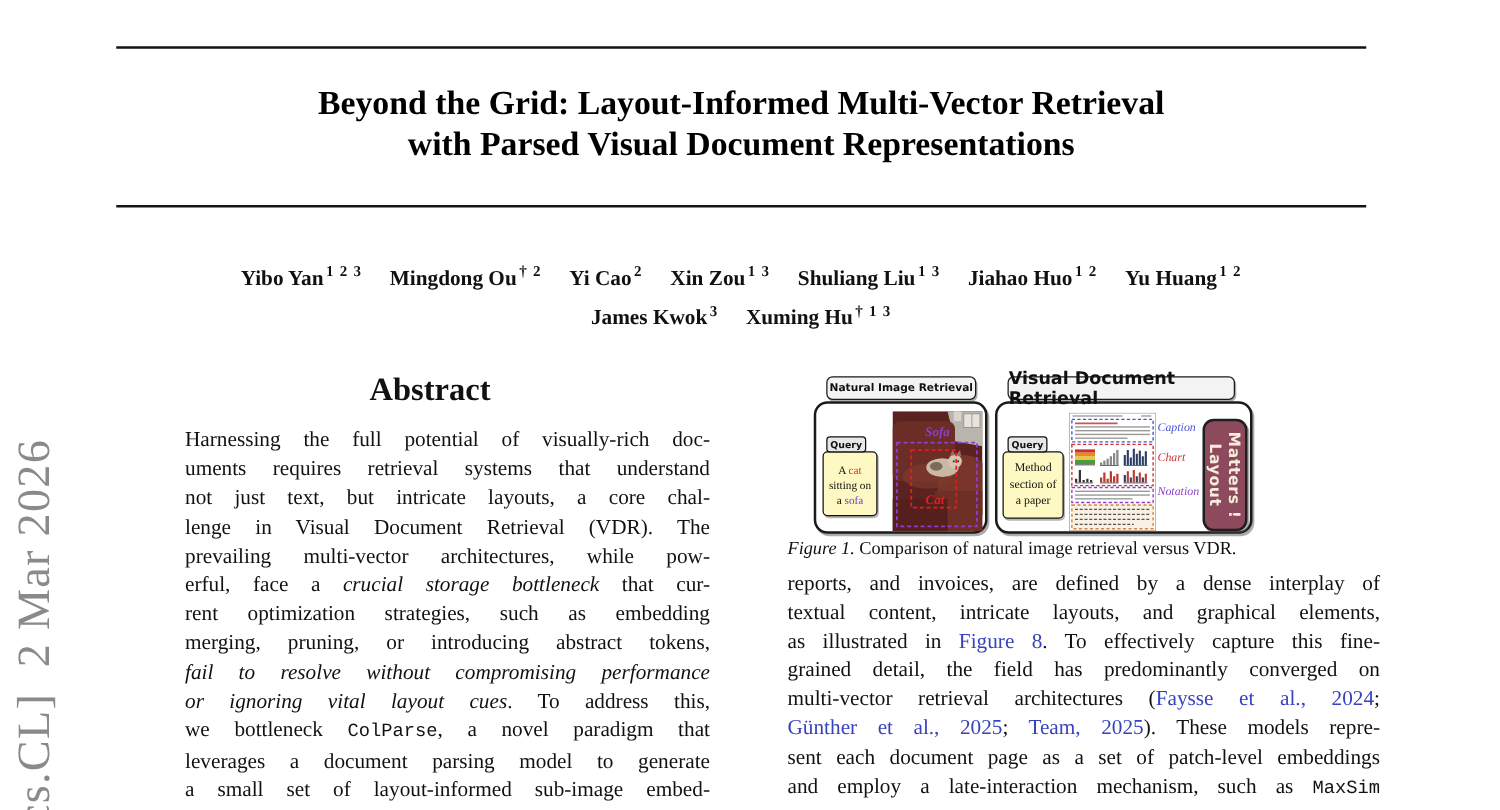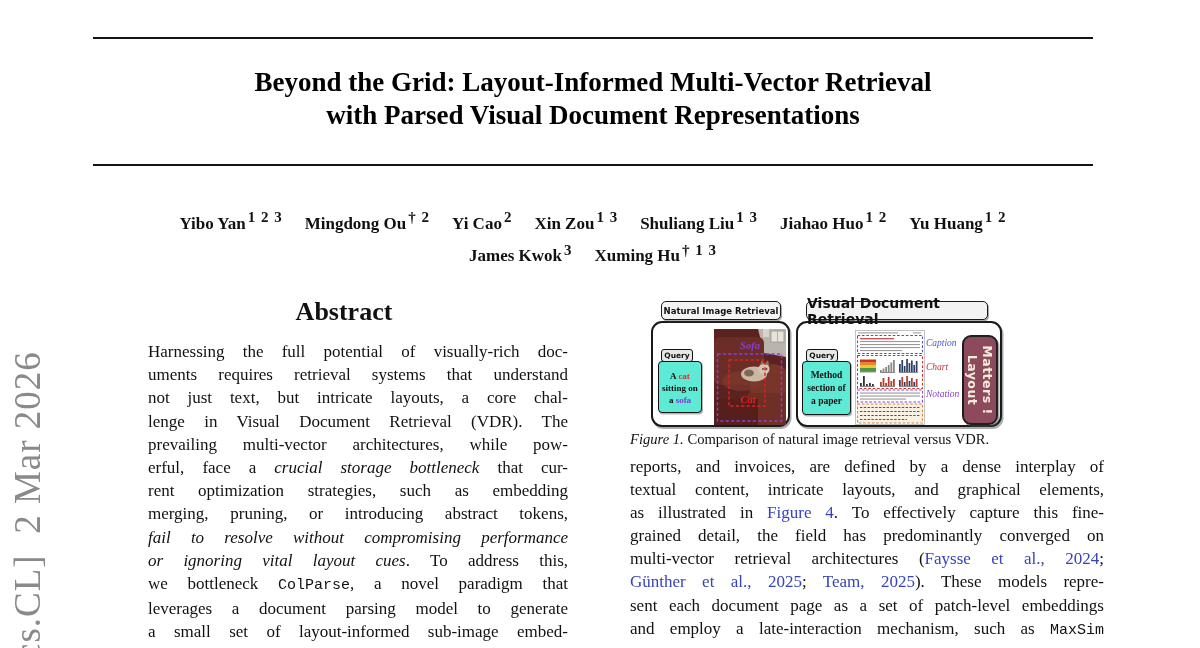--- a/index.html
+++ b/index.html
@@ -13,21 +13,21 @@
 
   .title {
     position:absolute; left:93px; top:66px; width:1000px; margin:0;
     text-align:center; font-size:27px; font-weight:bold; line-height:33px; color:#000;
   }
   .authors {
     position:absolute; left:93px; top:204px; width:1000px;
     text-align:center; font-size:17px; font-weight:bold; line-height:27px;
   }
   .author { margin:0 11px; white-space:nowrap; }
-  .author sup { font-size:15px; font-weight:bold; letter-spacing:1px; margin-left:2px;margin-top:16px; }
+  .author sup { font-size:12px; font-weight:bold; letter-spacing:1px; margin-left:2px;margin-top:16px; }
 
   .watermark {
     position:absolute; left:6px; top:660px; width:700px;
     transform-origin:0 0; transform:rotate(-90deg);
     font-size:37px; color:#8a8a8a; white-space:pre; letter-spacing:1px;
   }
 
   .col-left { position:absolute; left:148px; top:290px; width:420px; }
   .abstract-heading {
     margin:10px 28px 0 0; text-align:center;
@@ -66,23 +66,23 @@
   .header-b { left:176px; width:182px; font-size:14px; }
 
   .qtab {
     position:absolute; left:8px; top:26px; width:32px; height:13px; z-index:2;
     box-sizing:border-box; background:#e7e7e7; border:1.3px solid #111; border-radius:3px;
     display:flex; align-items:center; justify-content:center;
     font-family:"DejaVu Sans", sans-serif; font-weight:bold; font-size:7.5px;
   }
   .qcard {
     position:absolute; top:38px; box-sizing:border-box;
-    background:#5eead4; border:1.4px solid #111; border-radius:4px;
+    background:#fef9c3; border:1.4px solid #111; border-radius:4px;
     box-shadow:1px 1.5px 0 rgba(70,70,70,.4);
-    font-weight:bold; text-align:center;
+    font-weight:normal; text-align:center;
   }
   .qcard-a { left:5px; width:44px; height:52px; padding-top:8px; font-size:9px; line-height:12px; }
   .qcard-b { left:4px; width:49px; height:54px; padding-top:7px; font-size:9.5px; line-height:13px; }
   .qcard .tline { text-align:center; }
 
   .photo { position:absolute; left:61px; top:6px; }
   .ph-label { font-family:"Liberation Serif", serif; font-style:italic; font-weight:bold; }
 
   .docpage { position:absolute; left:57px; top:7px; }
   .rlabel {
@@ -293,21 +293,21 @@
     </div>
 
     <div class="fig-caption">
       <span class="cap-label">Figure 1.</span>
       <span>Comparison of natural image retrieval versus VDR.</span>
     </div>
 
     <div class="body-text">
         <div class="tline just"><span>reports, and invoices, are defined by a dense interplay of</span></div>
         <div class="tline just"><span>textual content, intricate layouts, and graphical elements,</span></div>
-        <div class="tline just"><span>as illustrated in </span><span class="seg-link">Figure 4</span><span>. To effectively capture this fine-</span></div>
+        <div class="tline just"><span>as illustrated in </span><span class="seg-link">Figure 8</span><span>. To effectively capture this fine-</span></div>
         <div class="tline just"><span>grained detail, the field has predominantly converged on</span></div>
         <div class="tline just"><span>multi-vector retrieval architectures (</span><span class="seg-link">Faysse et al., 2024</span><span>;</span></div>
         <div class="tline just"><span class="seg-link">Günther et al., 2025</span><span>; </span><span class="seg-link">Team, 2025</span><span>). These models repre-</span></div>
         <div class="tline just"><span>sent each document page as a set of patch-level embeddings</span></div>
         <div class="tline just"><span>and employ a late-interaction mechanism, such as </span><span class="seg-m">MaxSim</span></div>
       </div>
   </div>
 
 </div>
 

